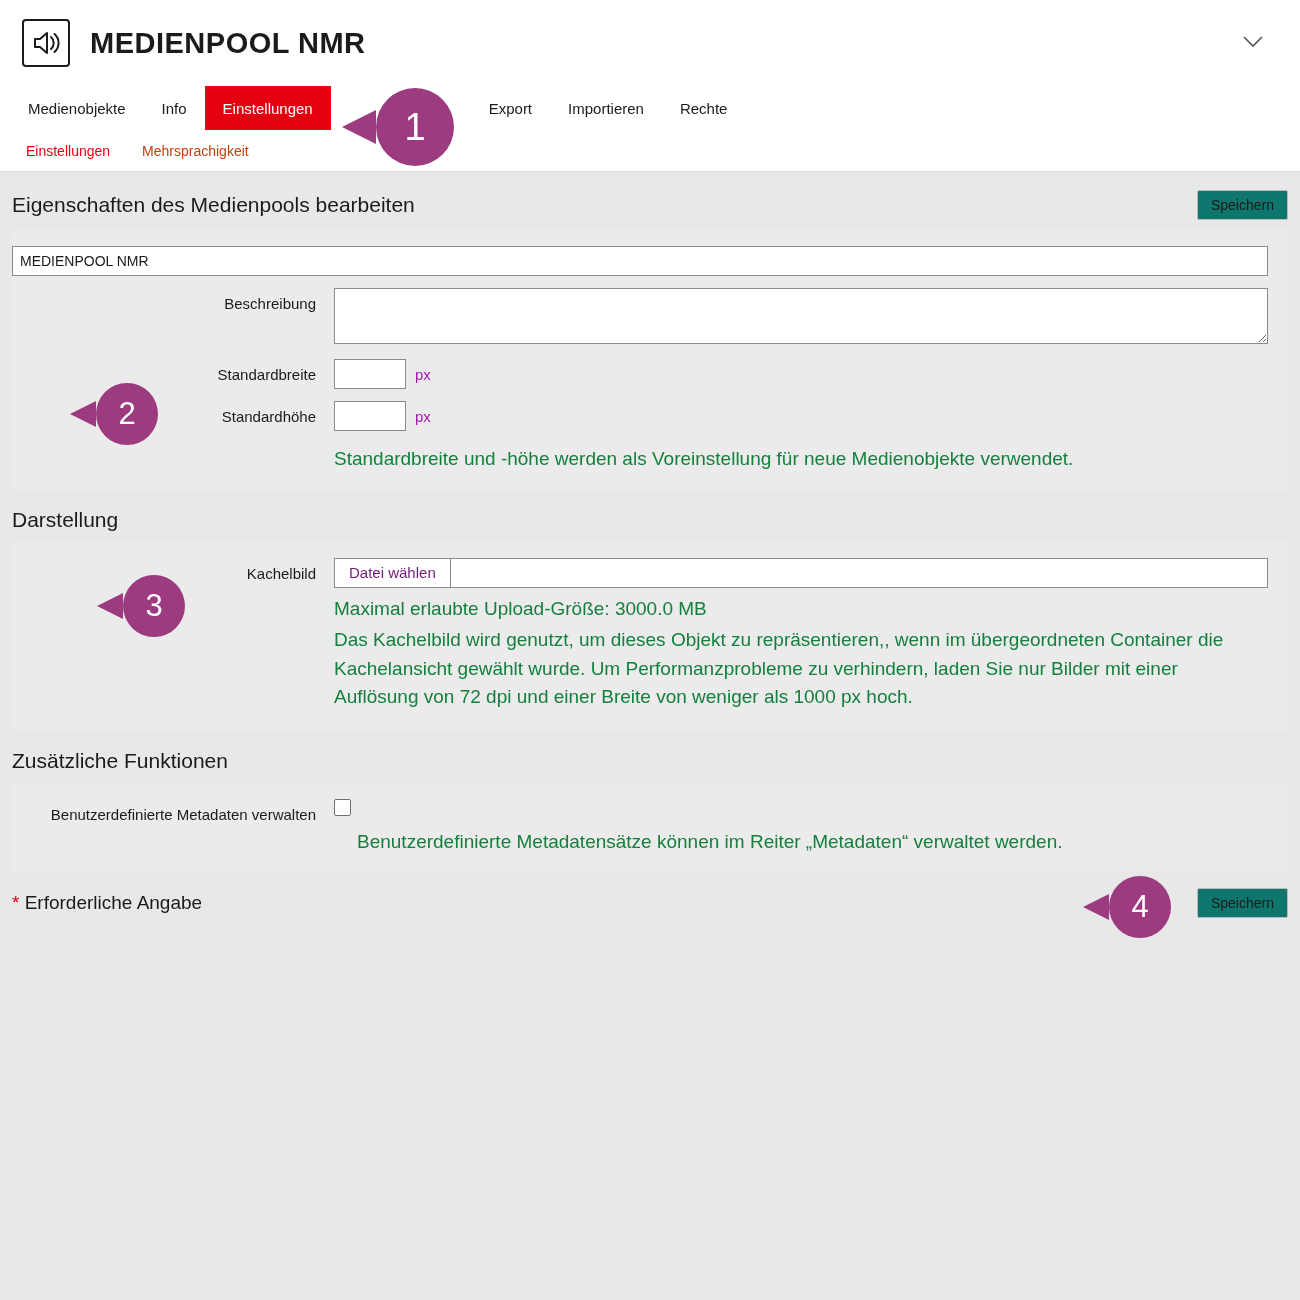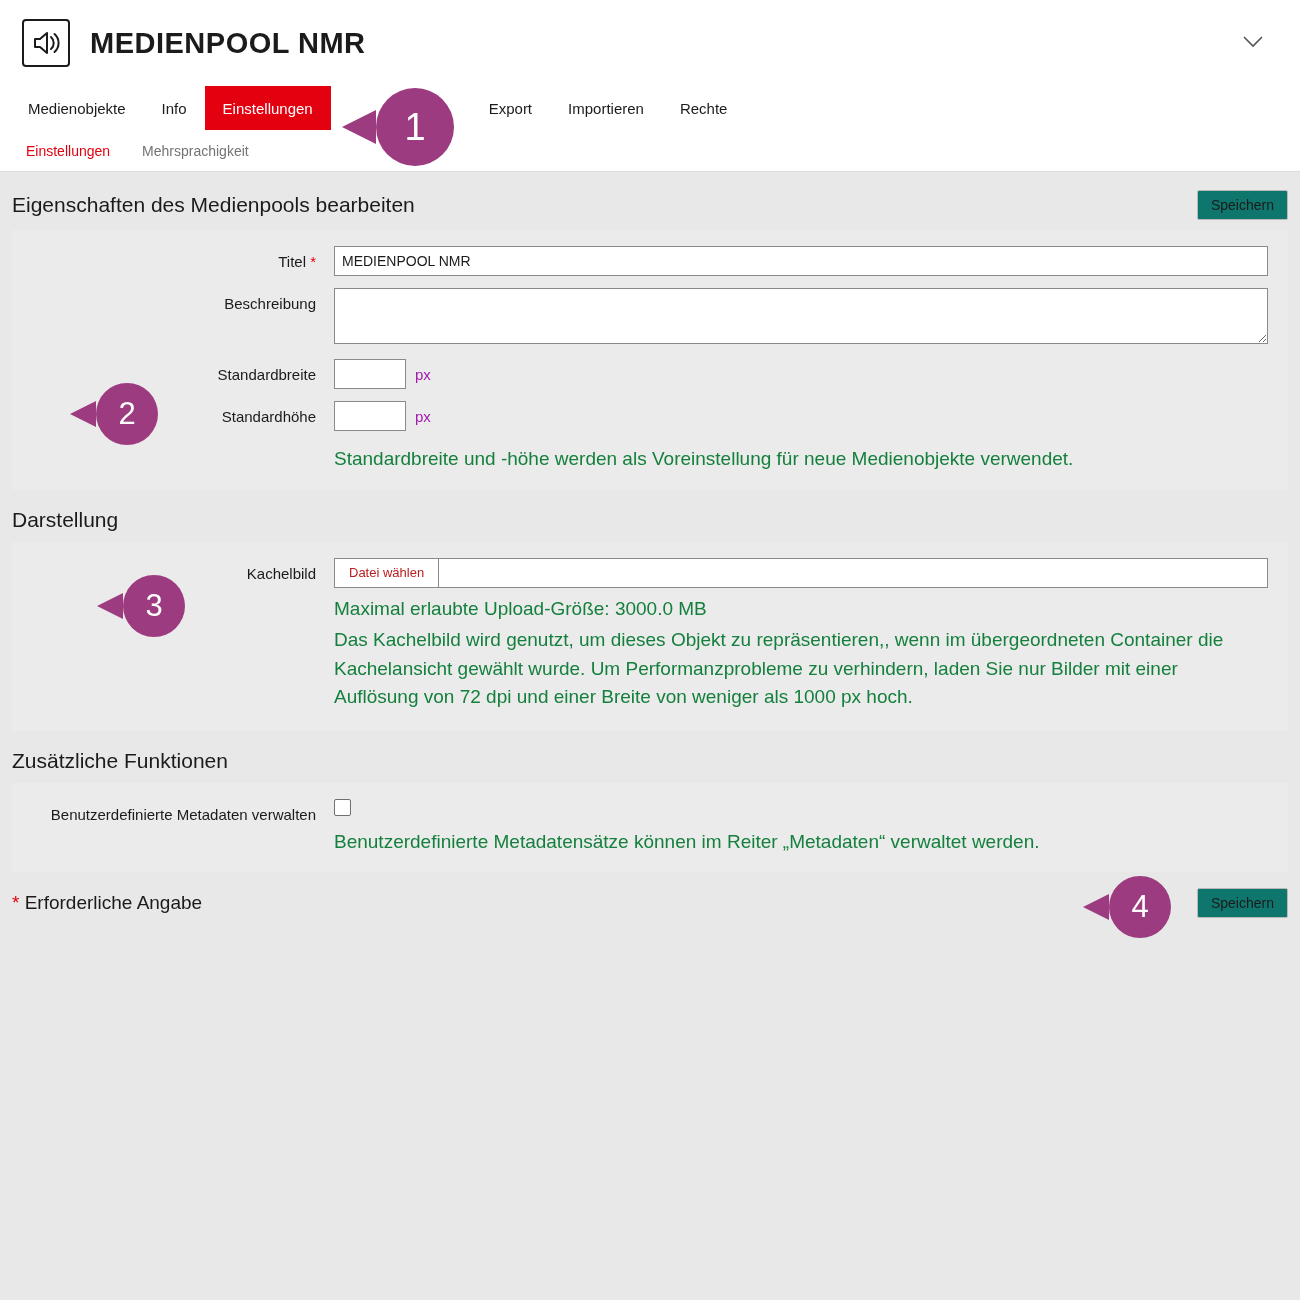--- a/index.html
+++ b/index.html
@@ -85,21 +85,21 @@
     background: #ffffff;
     height: 42px;
     display: flex;
     align-items: center;
     padding: 0 10px;
     border-bottom: 1px solid #dddddd;
   }
   .subtab {
     padding: 0 16px;
     font-size: 14px;
-    color: #737373;
+    color: #c2410c;
     cursor: pointer;
   }
   .subtab.active { color: #e3000f; }
 
   
   .content { padding: 0 12px; }
 
   .section-head {
     display: flex;
     align-items: center;
@@ -190,26 +190,26 @@
     color: #15803d;
     line-height: 1.5;
     margin-top: 2px;
   }
   .hint.block { max-width: 930px; }
 
   .file-row { display: flex; align-items: stretch; }
   .file-btn {
     border: 1px solid #8a8a8a;
     background: #ffffff;
-    font-size: 13px;
+    font-size: 15px;
     font-family: "Liberation Sans", sans-serif;
     padding: 5px 14px;
     cursor: pointer;
     border-right: none;
-    color: #b91c1c;
+    color: #701a75;
   }
   .file-text {
     flex: 1;
     border: 1px solid #8a8a8a;
     background: #ffffff;
     height: 30px;
   }
   .file-hints { margin-top: 7px; }
   .file-hints div { margin-bottom: 3px; }
 
@@ -316,24 +316,20 @@
 
   <div class="content">
 
     <div class="section-head">
       <div class="section-title">Eigenschaften des Medienpools bearbeiten</div>
       <button class="btn-save">Speichern</button>
     </div>
 
     <div class="panel">
       <div class="row">
-        <div class="row-label">
-          <span>Titel</span>
-          <span class="req">*</span>
-        </div>
         <div class="row-field">
           <input class="wide" type="text" value="MEDIENPOOL NMR" style="">
         </div>
       </div>
 
       <div class="row">
         <div class="row-label">Beschreibung</div>
         <div class="row-field">
           <textarea class="wide" placeholder="" style=""></textarea>
         </div>
@@ -385,21 +381,21 @@
 
     <div class="section-head">
       <div class="section-title">Zusätzliche Funktionen</div>
     </div>
 
     <div class="panel">
       <div class="row">
         <div class="row-label">Benutzerdefinierte Metadaten verwalten</div>
         <div class="row-field">
           <span class="chk"></span>
-          <div class="hint" style="margin-top:9px;">Benutzerdefinierte Metadatensätze können im Reiter „Metadaten“ verwaltet werden.</div>
+          <div class="hint" style="margin-top:9px;margin-left:23px;">Benutzerdefinierte Metadatensätze können im Reiter „Metadaten“ verwaltet werden.</div>
         </div>
       </div>
     </div>
 
     <div class="footer-row">
       <div class="required-note">
         <span class="star">*</span>
         <span>Erforderliche Angabe</span>
       </div>
       <button class="btn-save">Speichern</button>

